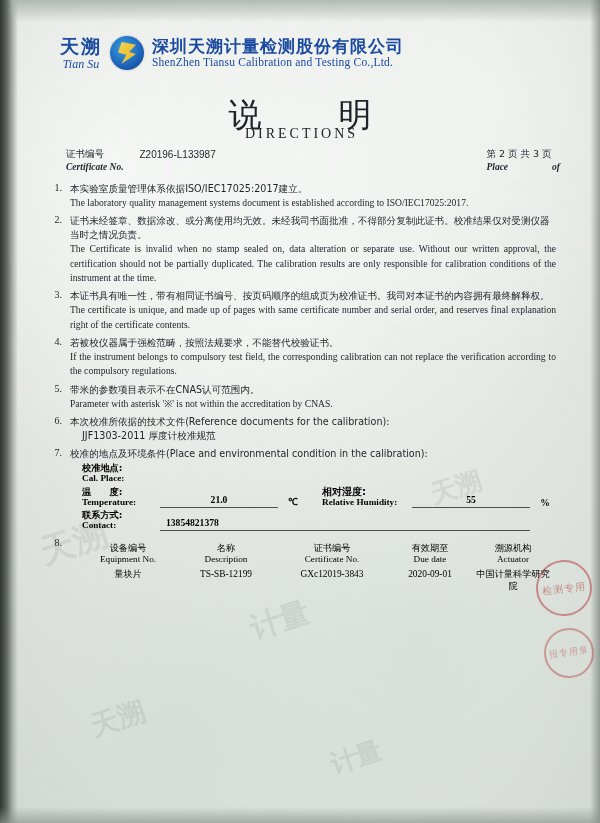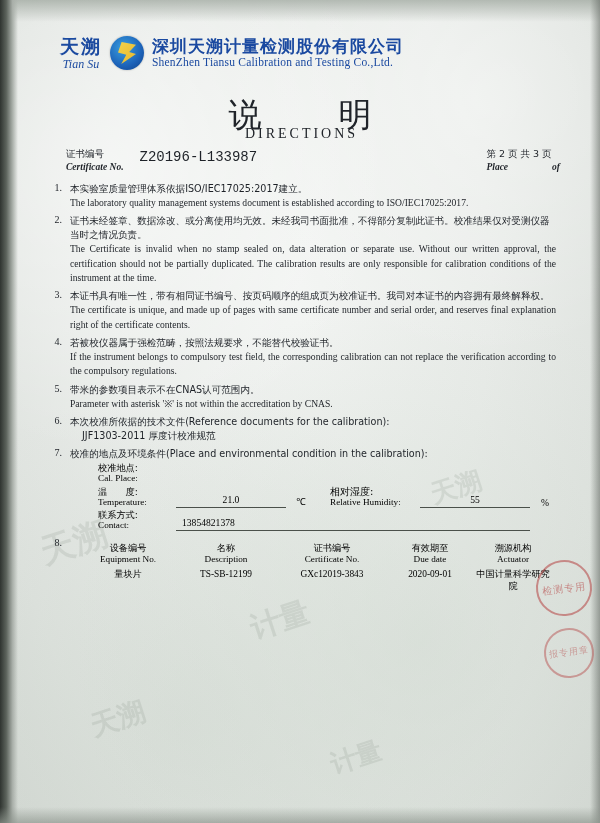--- a/index.html
+++ b/index.html
@@ -162,22 +162,22 @@
     justify-content: space-between;
     align-items: flex-start;
     font-size: 10px;
     color: #1e2228;
   }
   .meta-left { display: flex; gap: 6px; align-items: flex-start; }
   .meta-labels { line-height: 1.35; }
   .meta-labels .cn { font-family: "DejaVu Sans", sans-serif; font-size: 9.5px; }
   .meta-labels .en { font-family: "Liberation Serif", serif; font-size: 9.5px; font-style: italic; font-weight: bold; }
   .meta-value {
-    font-family: Liberation Mono, monospace;
-    font-size: 14px;
+    font-family: Liberation Sans, sans-serif;
+    font-size: 10px;
     margin-left: 10px;
     margin-top: 1px;
   }
   .meta-right { text-align: left; line-height: 1.35; }
   .meta-right .cn { font-family: "DejaVu Sans", sans-serif; font-size: 9.5px; }
   .meta-right .en { font-family: "Liberation Serif", serif; font-size: 9.5px; font-style: italic; font-weight: bold; }
   .meta-right .en .of { margin-left: 44px; }
 
   
   .clauses {
@@ -210,21 +210,22 @@
     font-family: "Liberation Serif", serif;
     font-size: 9.6px;
     line-height: 1.5;
     color: #1d2127;
     text-align: justify;
   }
 
   
   .place-block {
     margin-top: 2px;
-    margin-left: 28px;
+    margin-left: 12px;
+    font-weight: bold;
   }
   .field-line {
     display: flex;
     align-items: flex-end;
     gap: 4px;
     margin-bottom: 2px;
   }
   .fl-label {
     width: 74px;
     flex: none;

